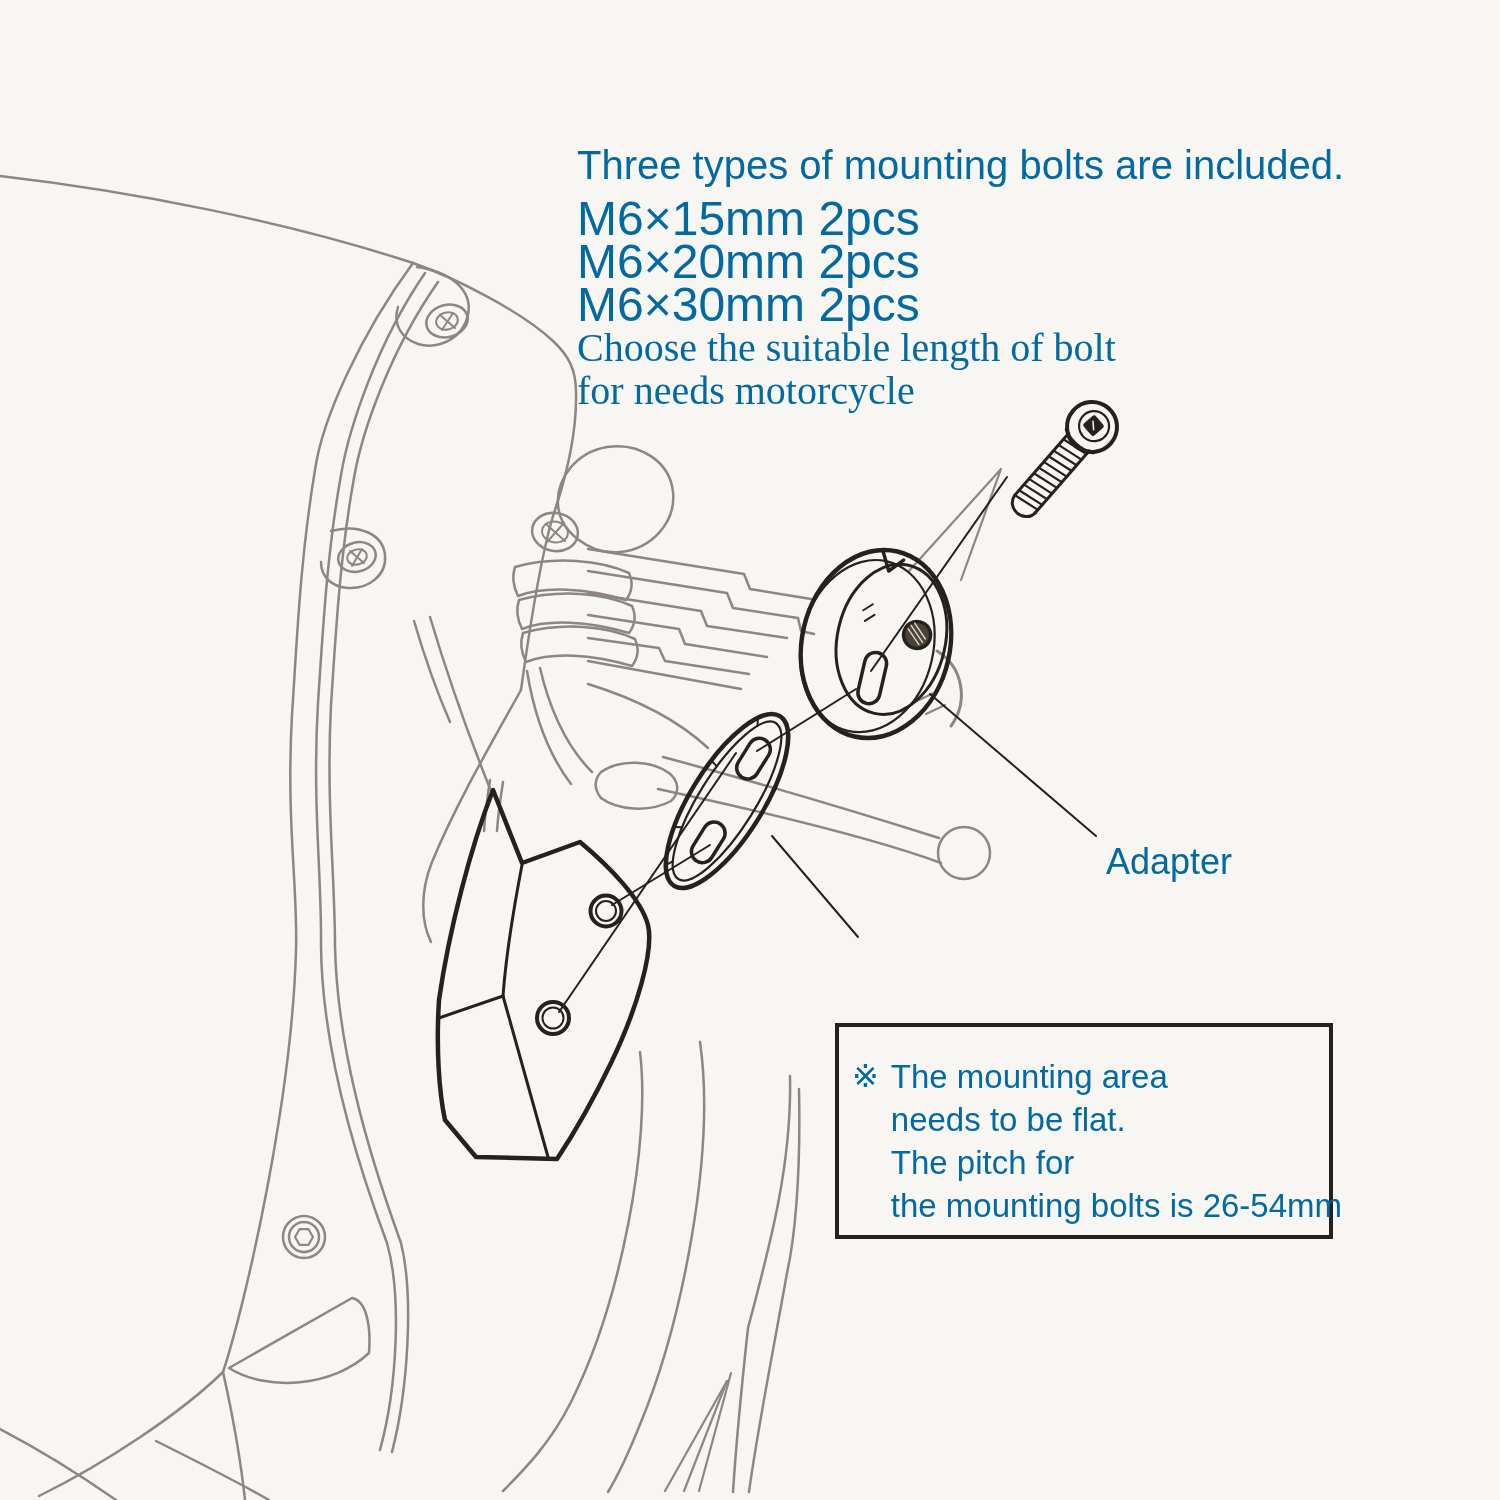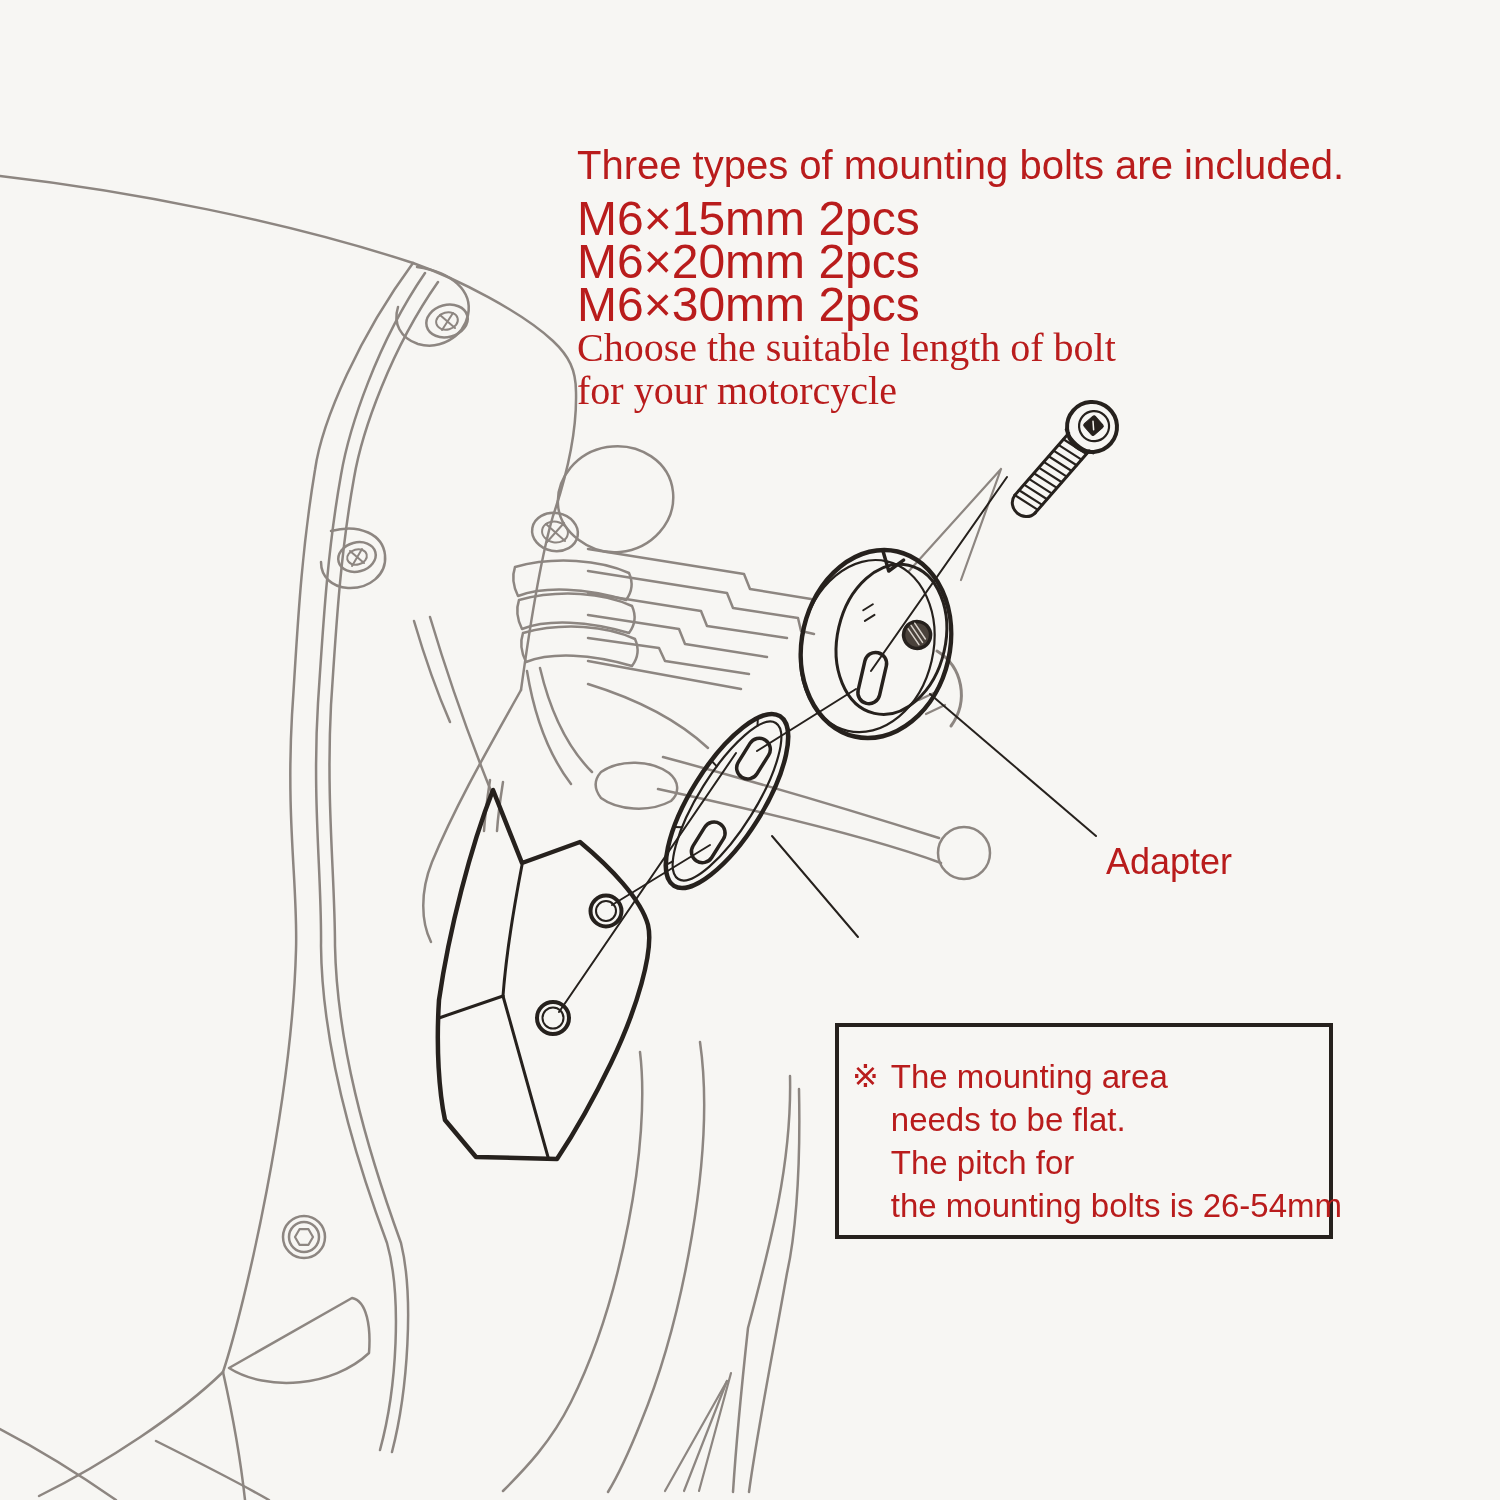--- a/index.html
+++ b/index.html
@@ -1,18 +1,18 @@
 <!DOCTYPE html>
 <html><head>
 <meta charset="utf-8">
 <style>
   html,body{margin:0;padding:0;background:#f7f6f3;}
   .stage{
     position:relative;width:1500px;height:1500px;background:#f7f6f3;
-    font-family:"Liberation Sans",sans-serif;color:#b91c1c;overflow:hidden;
+    font-family:"Liberation Sans",sans-serif;color:#0369a1;overflow:hidden;
   }
   .artwork{position:absolute;left:0;top:0;}
   .instructions{position:absolute;left:577px;top:142px;white-space:nowrap;}
   .title{font-size:40px;line-height:46px;margin:0 0 9px 0;}
   .bolt-line{font-size:48px;line-height:43px;}
   .advice-line{font-size:40px;line-height:43px;font-family:Liberation Serif, serif;}
   .part-label{position:absolute;font-size:36px;white-space:nowrap;}
   .label-adapter{left:1106px;top:841px;}
   .label-plate{left:886px;top:945px;}
   .note-box{
@@ -161,21 +161,21 @@
       <path d="M 772,836 L 858,937"></path>
     </g>
   </svg>
 
   <div class="instructions">
     <div class="title">Three types of mounting bolts are included.</div>
     <div class="bolt-line">M6×15mm 2pcs</div>
     <div class="bolt-line">M6×20mm 2pcs</div>
     <div class="bolt-line">M6×30mm 2pcs</div>
     <div class="advice-line">Choose the suitable length of bolt</div>
-    <div class="advice-line">for your motorcycle</div>
+    <div class="advice-line">for needs motorcycle</div>
   </div>
 
   <div class="part-label label-adapter">Adapter</div>
 
   <div class="note-box">
     <div class="note-inner">
       <span class="note-marker">※</span>
       <div class="note-lines">
         <div>The mounting area</div>
         <div>needs to be flat.</div>

